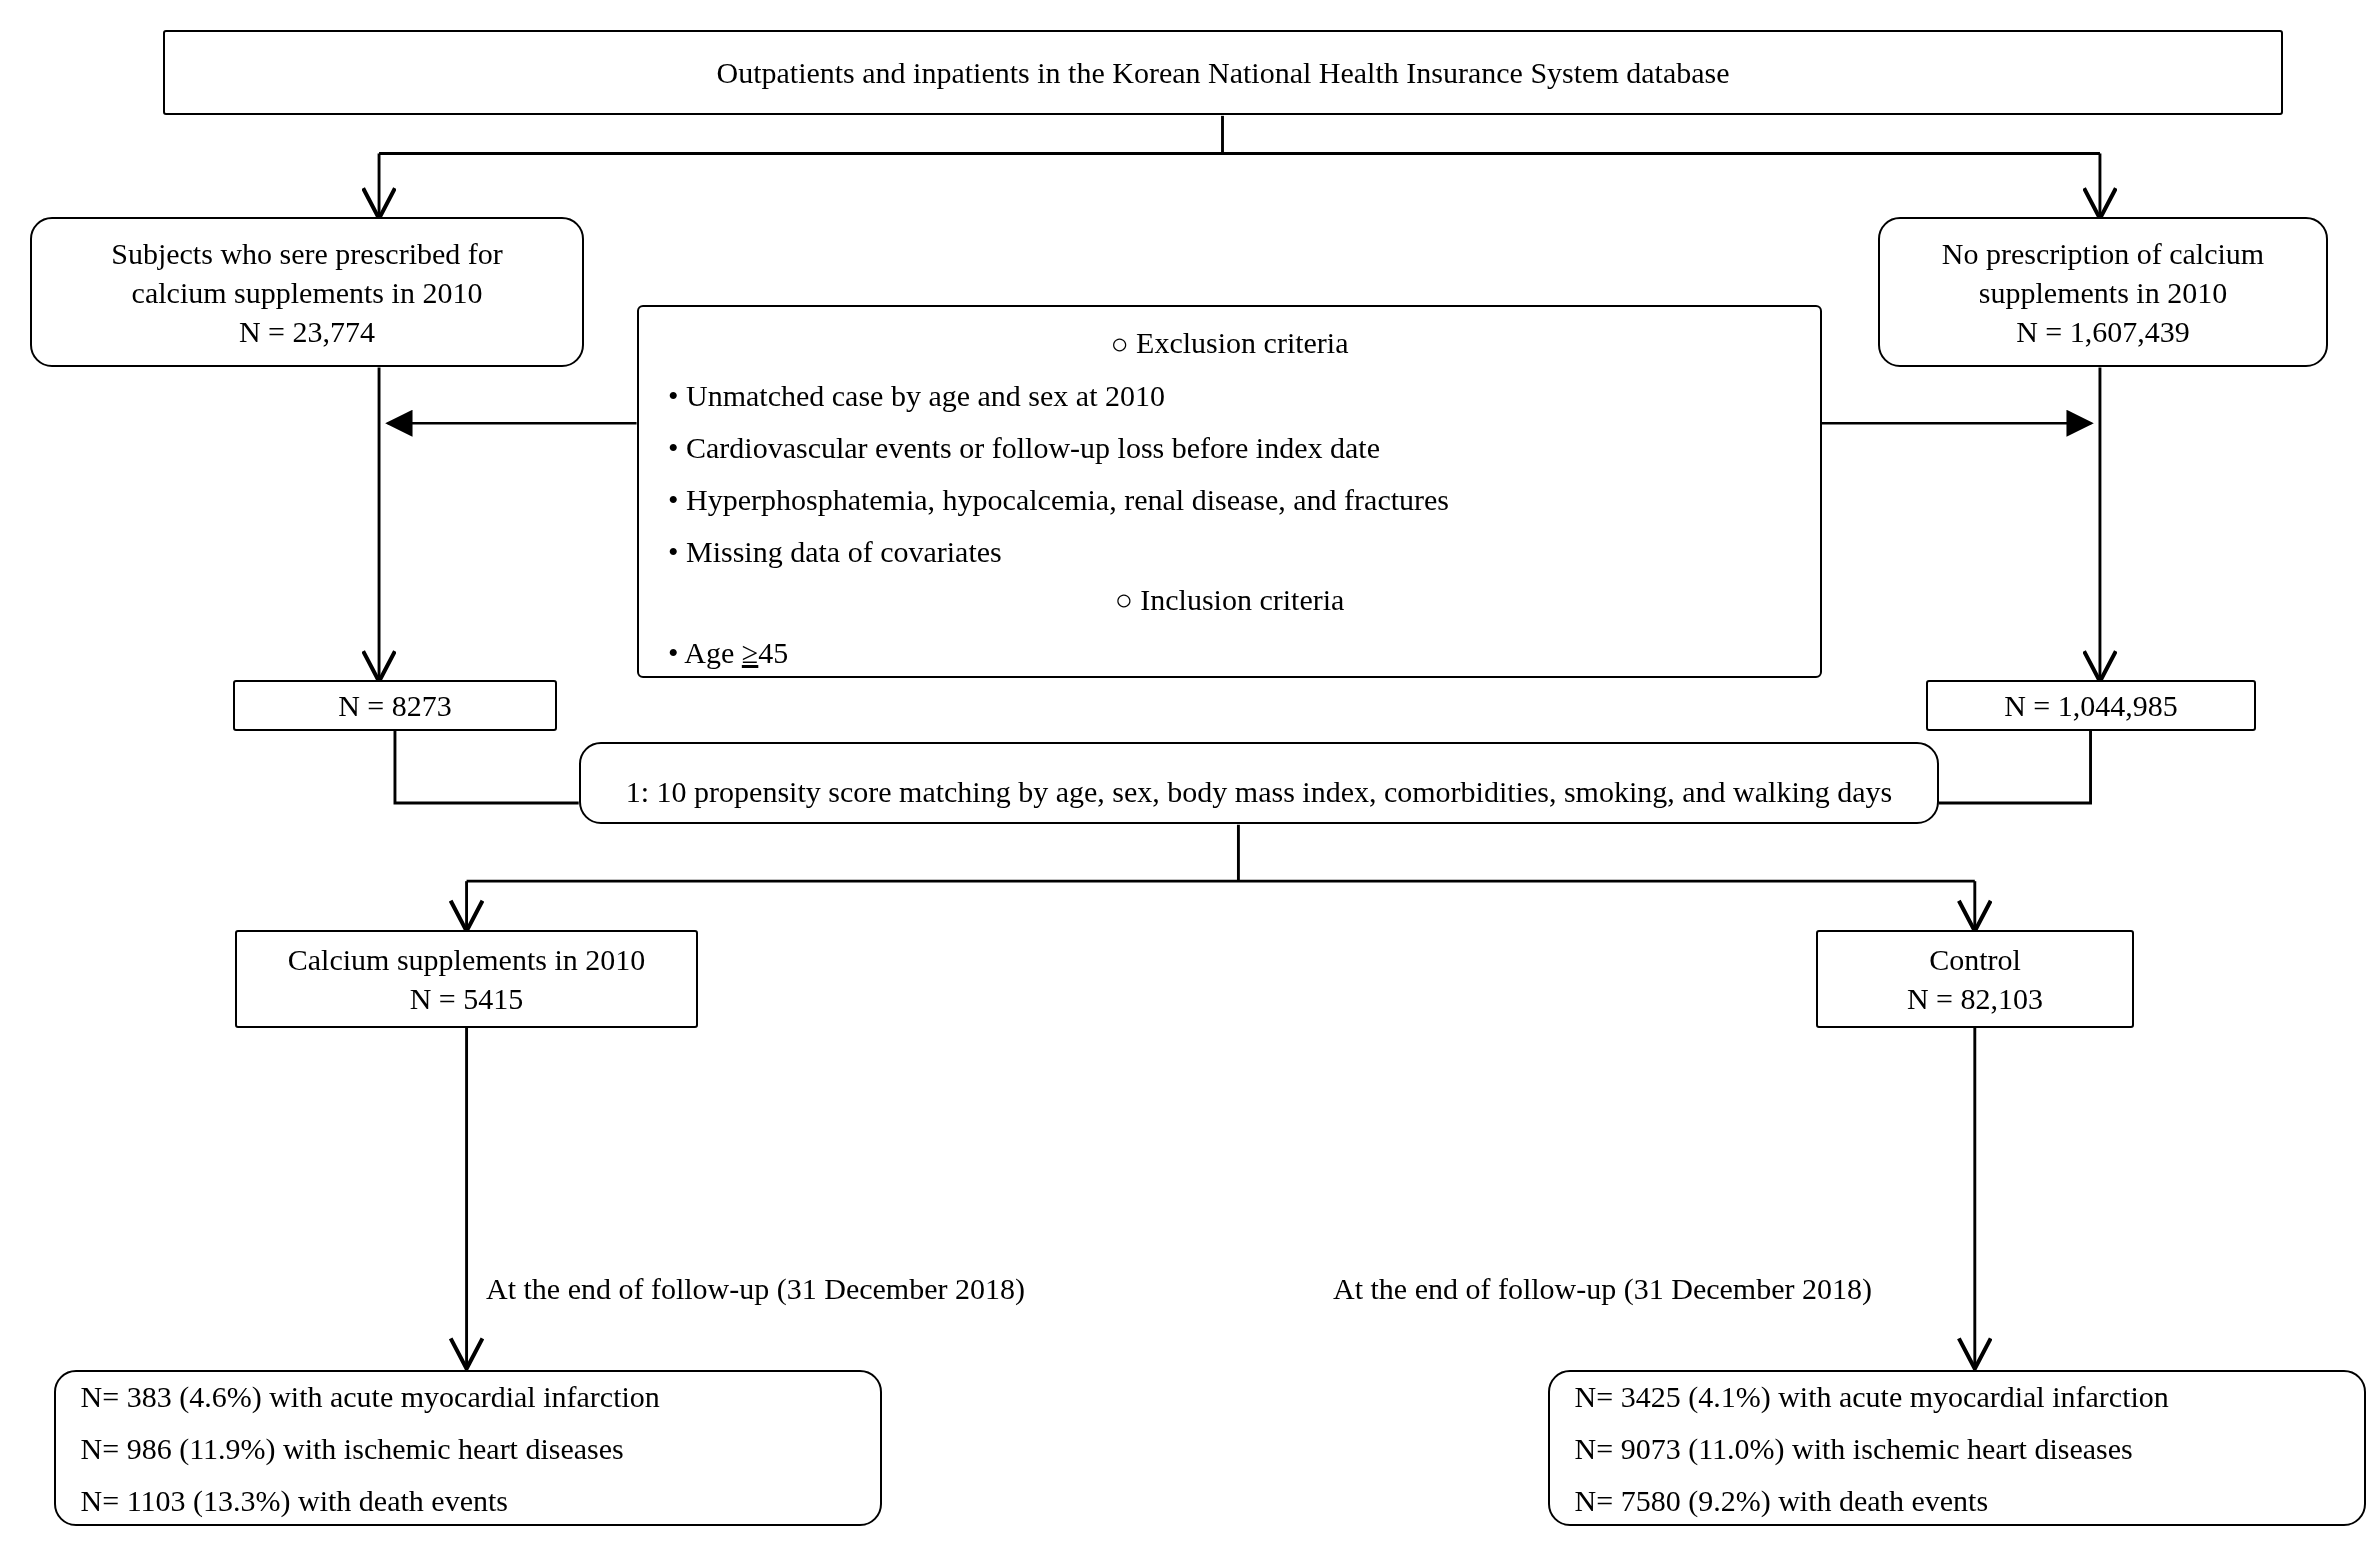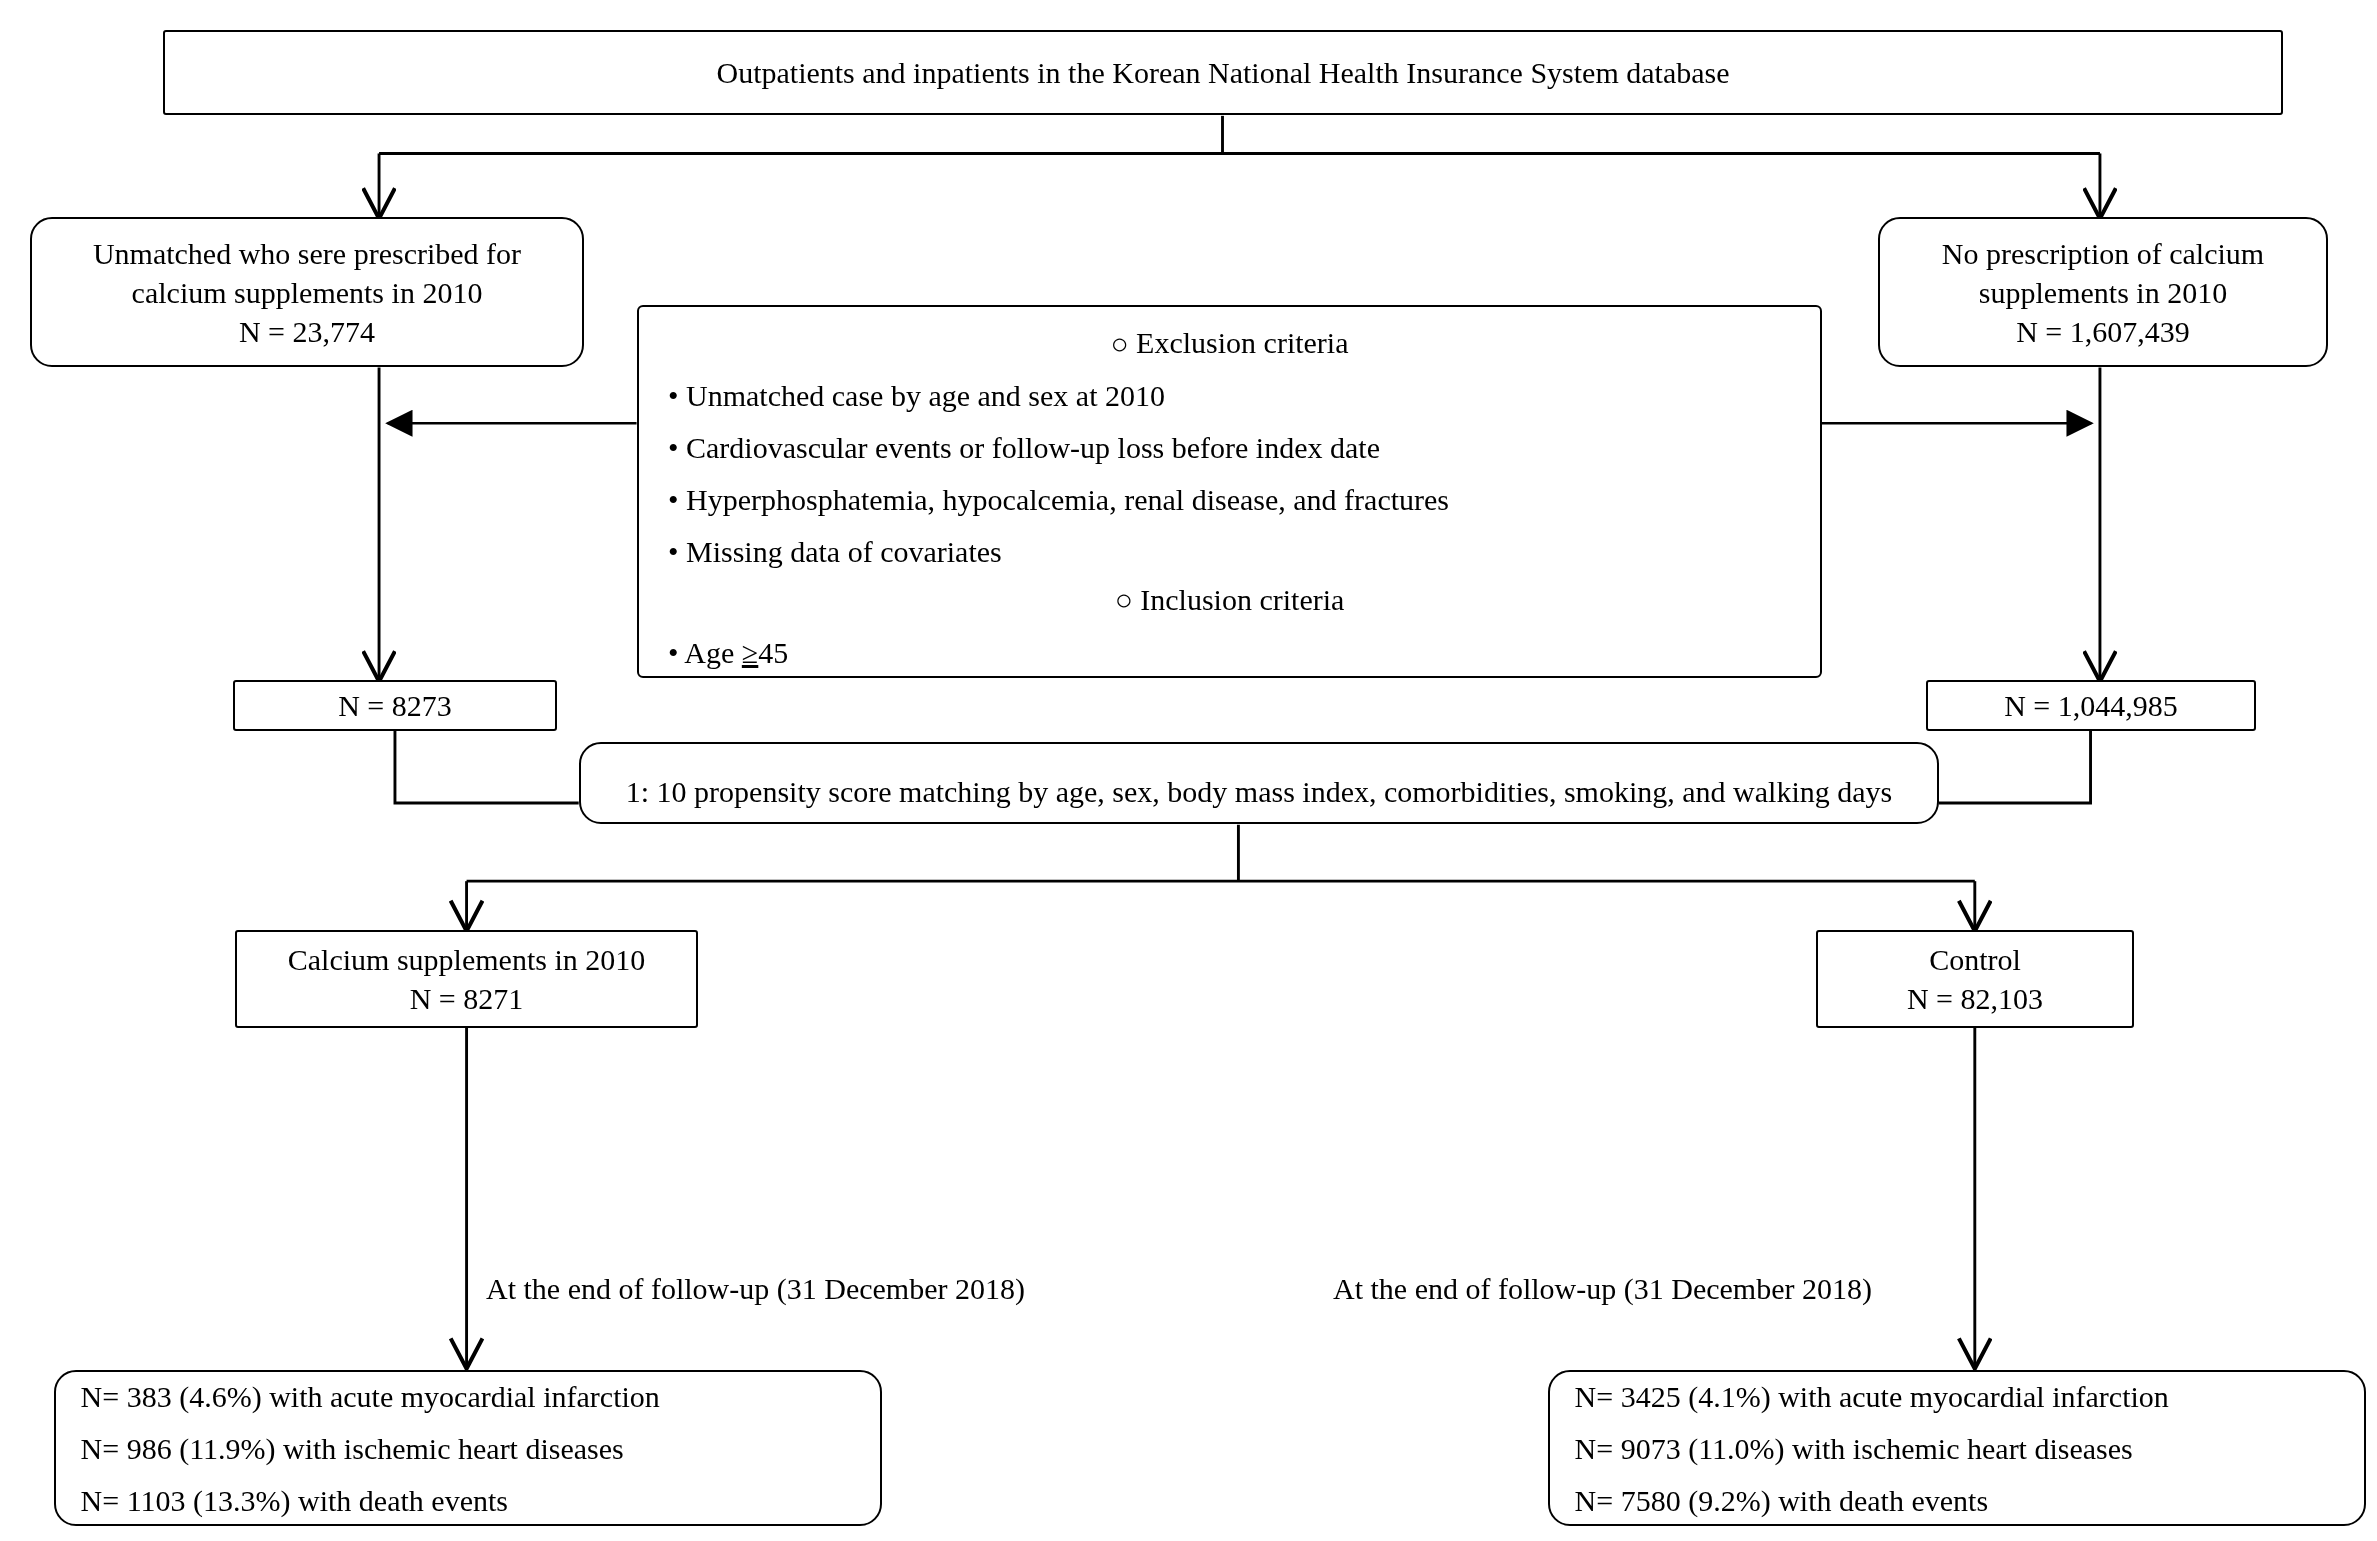--- a/index.html
+++ b/index.html
@@ -88,21 +88,21 @@
       <path d="M645 1420 L645 1890" marker-end="url(#ah)"></path>
       <path d="M2730 1420 L2730 1890" marker-end="url(#ah)"></path>
     </g>
   </svg>
 
   <div class="node r16 fs42" id="source-box" style="left:163px;top:30px;width:2120px;height:85px;">
     <span class="ln">Outpatients and inpatients in the Korean National Health Insurance System database</span>
   </div>
 
   <div class="node r30 fs41" id="exposed-box" style="left:30px;top:217px;width:554px;height:150px;">
-    <span class="ln">Unmatched who sere prescribed for</span>
+    <span class="ln">Subjects who sere prescribed for</span>
     <span class="ln">calcium supplements in 2010</span>
     <span class="ln">N = 23,774</span>
   </div>
 
   <div class="node r30 fs41" id="unexposed-box" style="left:1878px;top:217px;width:450px;height:150px;">
     <span class="ln">No prescription of calcium</span>
     <span class="ln">supplements in 2010</span>
     <span class="ln">N = 1,607,439</span>
   </div>
 
@@ -137,21 +137,21 @@
   <div class="node r16 fs41" id="n1044985-box" style="left:1926px;top:680px;width:330px;height:51px;">
     <span class="ln">N = 1,044,985</span>
   </div>
 
   <div class="node r30" id="psm-box" style="left:579px;top:742px;width:1360px;height:82px;">
     <span class="ln">1: 10 propensity score matching by age, sex, body mass index, comorbidities, smoking, and walking days</span>
   </div>
 
   <div class="node r16 fs41" id="treatment-group-box" style="left:235px;top:930px;width:463px;height:98px;">
     <span class="ln">Calcium supplements in 2010</span>
-    <span class="ln">N = 8271</span>
+    <span class="ln">N = 5415</span>
   </div>
 
   <div class="node r16 fs41" id="control-group-box" style="left:1816px;top:930px;width:318px;height:98px;">
     <span class="ln">Control</span>
     <span class="ln">N = 82,103</span>
   </div>
 
   <div class="caption" style="left:486px;top:1272px;">At the end of follow-up (31 December 2018)</div>
   <div class="caption" style="left:1333px;top:1272px;">At the end of follow-up (31 December 2018)</div>
 

